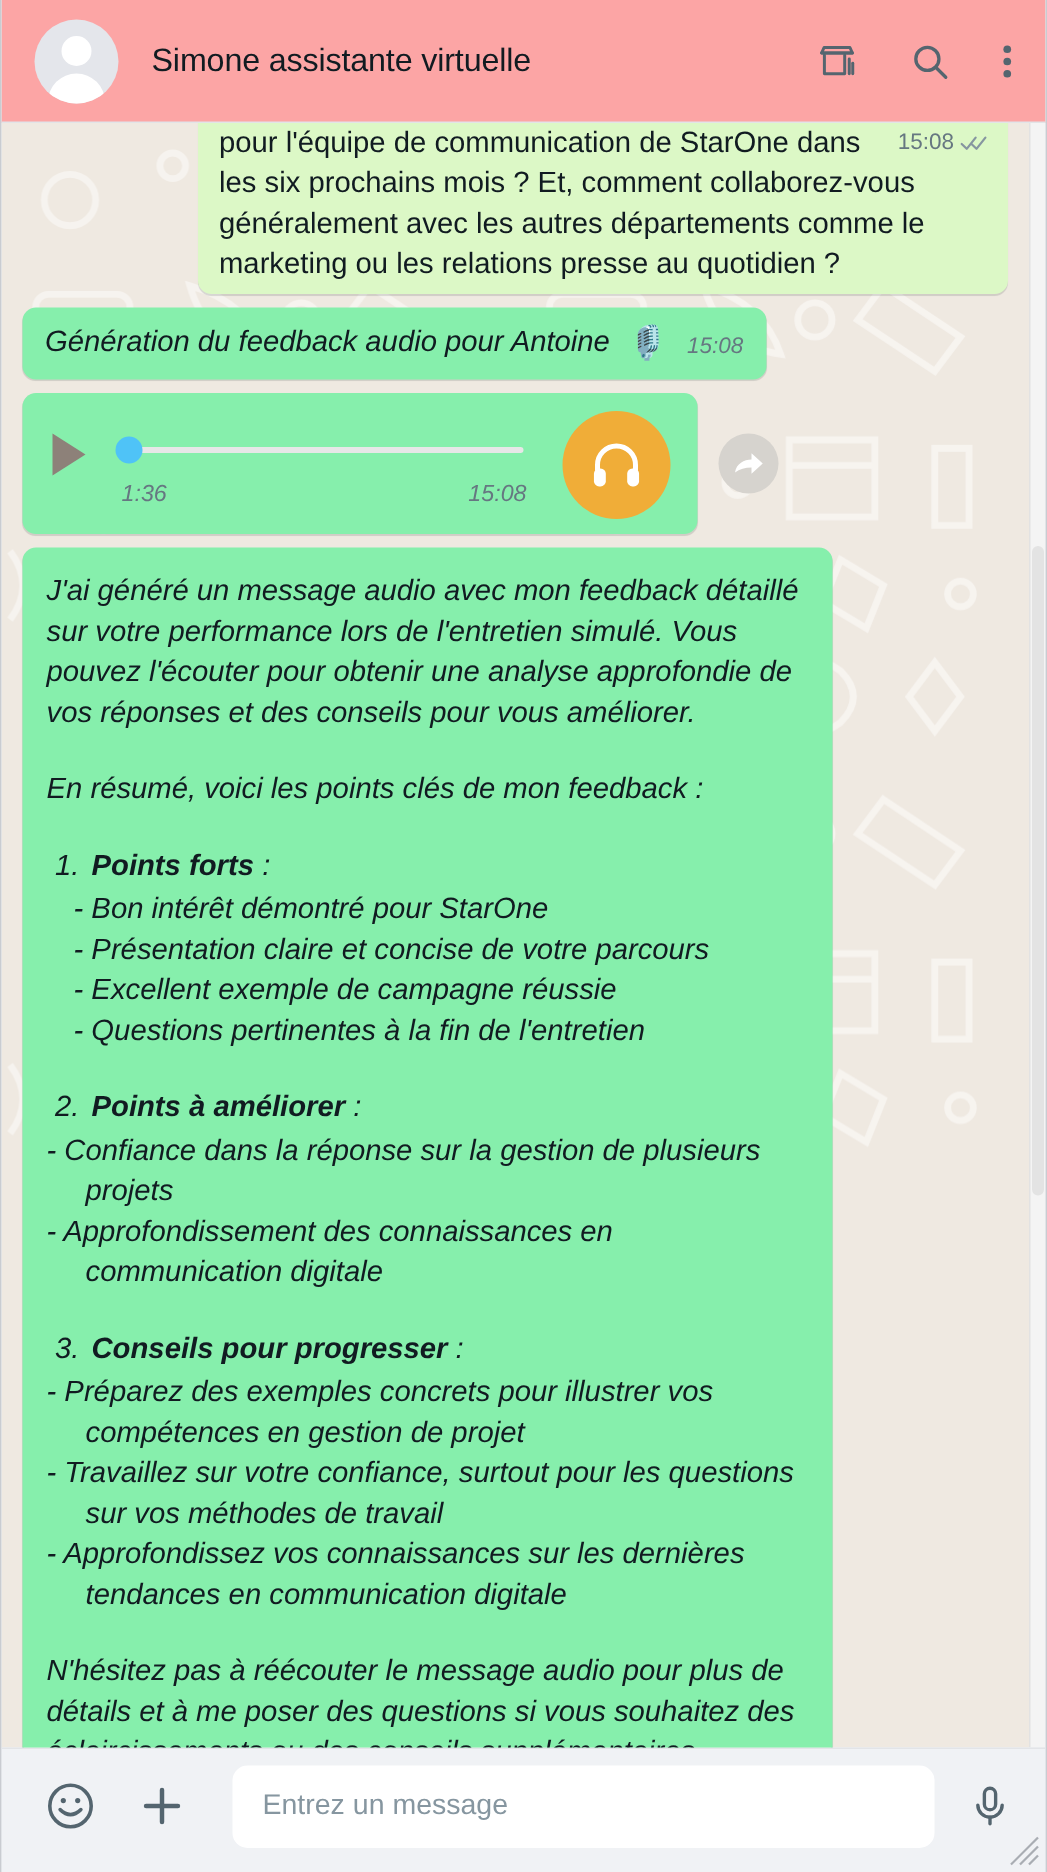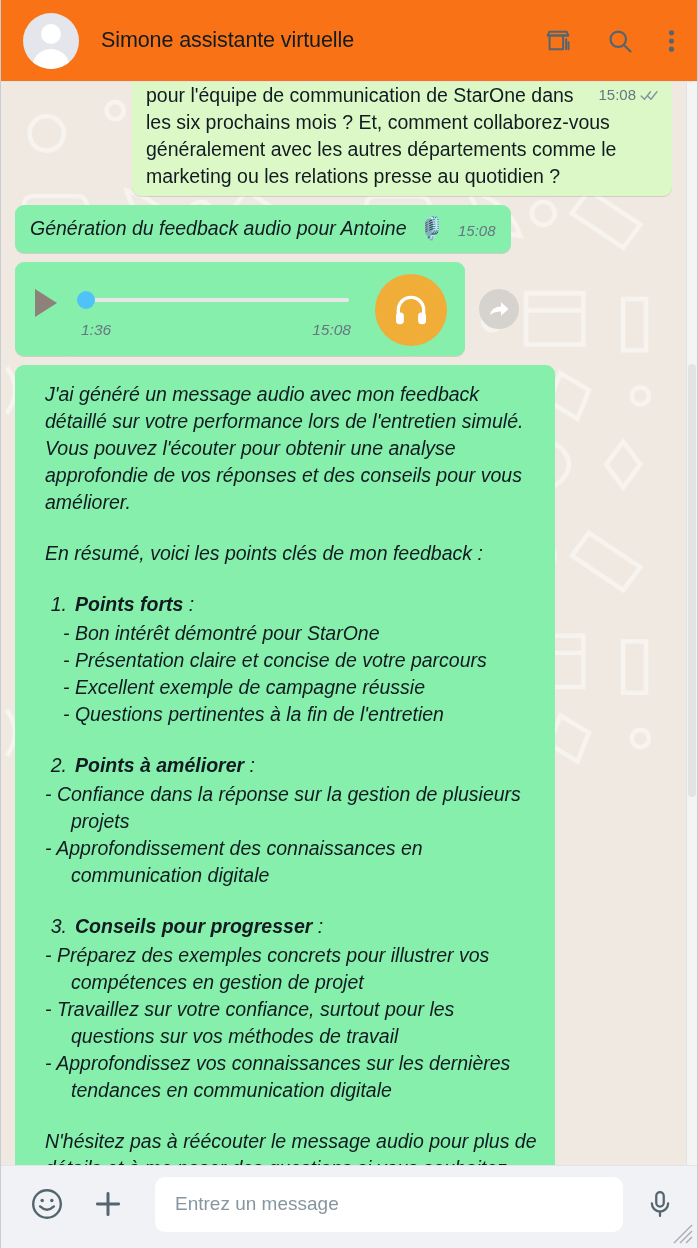--- a/index.html
+++ b/index.html
@@ -16,21 +16,21 @@
     border-left: 1px solid #c9ccd1;
     border-right: 1px solid #c9ccd1;
     background: #f0f2f5;
     overflow: hidden;
   }
 
   
   .header {
     height: 82px;
     flex: 0 0 82px;
-    background: #f97316;
+    background: #fca5a5;
     display: flex; align-items: center;
     padding: 0 22px 0 22px;
     border-bottom: 1px solid #e2e4e7;
   }
   .avatar {
     width: 56px; height: 56px; border-radius: 50%;
     background: #e4e6eb;
     position: relative; flex: 0 0 56px;
     overflow: hidden;
   }
@@ -197,21 +197,21 @@
     background: #d6d3ce;
     display: flex; align-items: center; justify-content: center;
     flex: 0 0 40px;
     cursor: pointer;
   }
   .forward-ic { width: 24px; height: 24px; color: #ffffff; display: block; }
 
   
   .bubble-feedback {
     width: 545px;
-    padding: 16px 16px 14px 30px;
+    padding: 16px 16px 14px 16px;
     border-radius: 9px 9px 0 0;
   }
   .para { margin-bottom: 24px; }
   .para.last { margin-bottom: 0; }
   .num-item { display: flex; margin-bottom: 2px; }
   .num-item .num { width: 30px; flex: 0 0 30px; text-align: right; padding-right: 8px; color: #111b21; }
   .num-item .head { font-weight: bold; }
   .sub { padding-left: 18px; }
   .sub-ind { padding-left: 26px; text-indent: -26px; padding-right: 6px; }
   .gap { height: 24px; }

